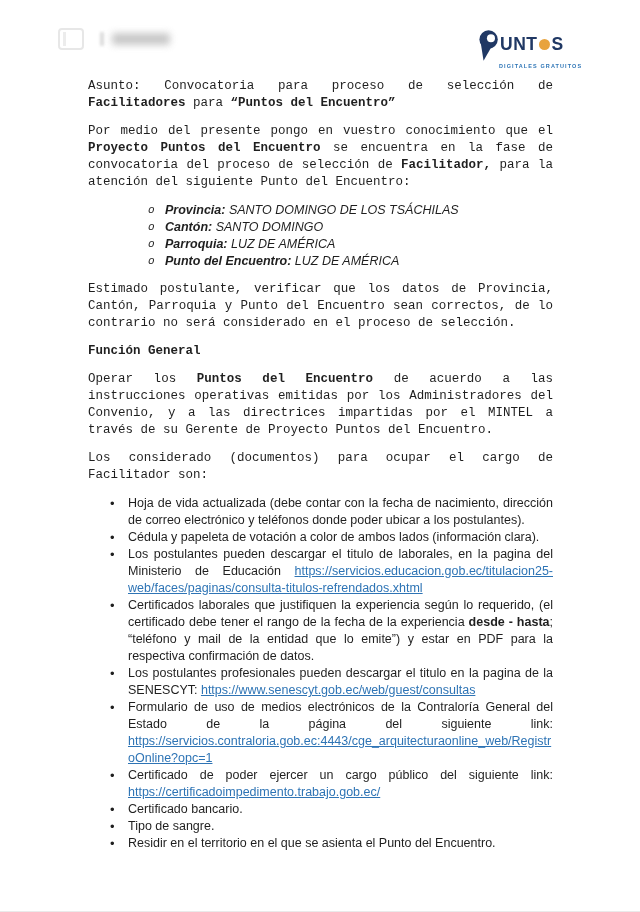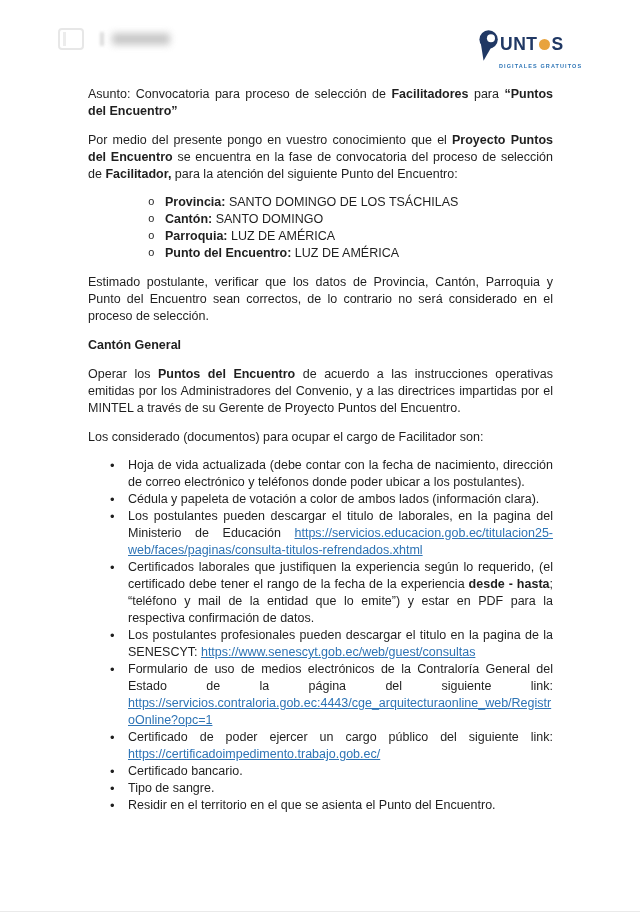--- a/index.html
+++ b/index.html
@@ -61,29 +61,29 @@
     font-size: 5.5px; font-weight: bold; letter-spacing: 1.1px;
     color: #2e75b6; margin: 1px 0 0 23px; white-space: nowrap;
   }
 
   
   .content {
     position: absolute; left: 88px; top: 74px; width: 465px;
     font-size: 12.5px; line-height: 17px;
     color: #1f1f1f; text-align: justify;
   }
-  .content p { margin: 12px 0 11px 0; }
+  .content p { margin: 4px 0 11px 0; font-family: Liberation Mono, monospace; }
   .content p.h { font-weight: bold; }
   .b { font-weight: bold; }
   a.link {
     color: #2e74b5; text-decoration: underline;
     overflow-wrap: anywhere; cursor: pointer;
   }
   .olist { margin: 0 0 11px 0; }
-  .oli { position: relative; padding-left: 77px; }
+  .oli { position: relative; padding-left: 77px; font-style: italic; }
   .oli::before {
     content: "o"; position: absolute; left: 60px; top: 0;
     font-family: "Liberation Mono", monospace; font-size: 11px;
   }
   .ulist { list-style: none; margin: 0 0 11px 0; padding: 0; }
   .ulist li { position: relative; padding-left: 40px; }
   .ulist li::before {
     content: "\2022"; position: absolute; left: 22px; top: 0; font-size: 13px;
   }
 </style>
@@ -113,21 +113,21 @@
   <div class="content" id="doc-body">
       <p><span>Asunto: Convocatoria para proceso de selección de </span><span class="b">Facilitadores</span><span> para </span><span class="b">“Puntos del Encuentro”</span></p>
       <p><span>Por medio del presente pongo en vuestro conocimiento que el </span><span class="b">Proyecto Puntos del Encuentro</span><span> se encuentra en la fase de convocatoria del proceso de selección de </span><span class="b">Facilitador,</span><span> para la atención del siguiente Punto del Encuentro:</span></p>
       <div class="olist">
         <div class="oli"><span class="b">Provincia:</span> SANTO DOMINGO DE LOS TSÁCHILAS</div>
         <div class="oli"><span class="b">Cantón:</span> SANTO DOMINGO</div>
         <div class="oli"><span class="b">Parroquia:</span> LUZ DE AMÉRICA</div>
         <div class="oli"><span class="b">Punto del Encuentro:</span> LUZ DE AMÉRICA</div>
       </div>
       <p><span>Estimado postulante, verificar que los datos de Provincia, Cantón, Parroquia y Punto del Encuentro sean correctos, de lo contrario no será considerado en el proceso de selección.</span></p>
-      <p class="h">Cantón General</p>
+      <p class="h">Función General</p>
       <p><span>Operar los </span><span class="b">Puntos del Encuentro</span><span> de acuerdo a las instrucciones operativas emitidas por los Administradores del Convenio, y a las directrices impartidas por el MINTEL a través de su Gerente de Proyecto Puntos del Encuentro.</span></p>
       <p><span>Los considerado (documentos) para ocupar el cargo de Facilitador son:</span></p>
       <ul class="ulist">
         <li><span>Hoja de vida actualizada (debe contar con la fecha de nacimiento, dirección de correo electrónico y teléfonos donde poder ubicar a los postulantes).</span></li>
         <li><span>Cédula y papeleta de votación a color de ambos lados (información clara).</span></li>
         <li><span>Los postulantes pueden descargar el titulo de laborales, en la pagina del Ministerio de Educación </span><a href="#" class="link">https://servicios.educacion.gob.ec/titulacion25-web/faces/paginas/consulta-titulos-refrendados.xhtml</a></li>
         <li><span>Certificados laborales que justifiquen la experiencia según lo requerido, (el certificado debe tener el rango de la fecha de la experiencia </span><span class="b">desde - hasta</span><span>; “teléfono y mail de la entidad que lo emite”) y estar en PDF para la respectiva confirmación de datos.</span></li>
         <li><span>Los postulantes profesionales pueden descargar el titulo en la pagina de la SENESCYT: </span><a href="#" class="link">https://www.senescyt.gob.ec/web/guest/consultas</a></li>
         <li><span>Formulario de uso de medios electrónicos de la Contraloría General del Estado de la página del siguiente link: </span><a href="#" class="link">https://servicios.contraloria.gob.ec:4443/cge_arquitecturaonline_web/RegistroOnline?opc=1</a></li>
         <li><span>Certificado de poder ejercer un cargo público del siguiente link: </span><a href="#" class="link">https://certificadoimpedimento.trabajo.gob.ec/</a></li>

